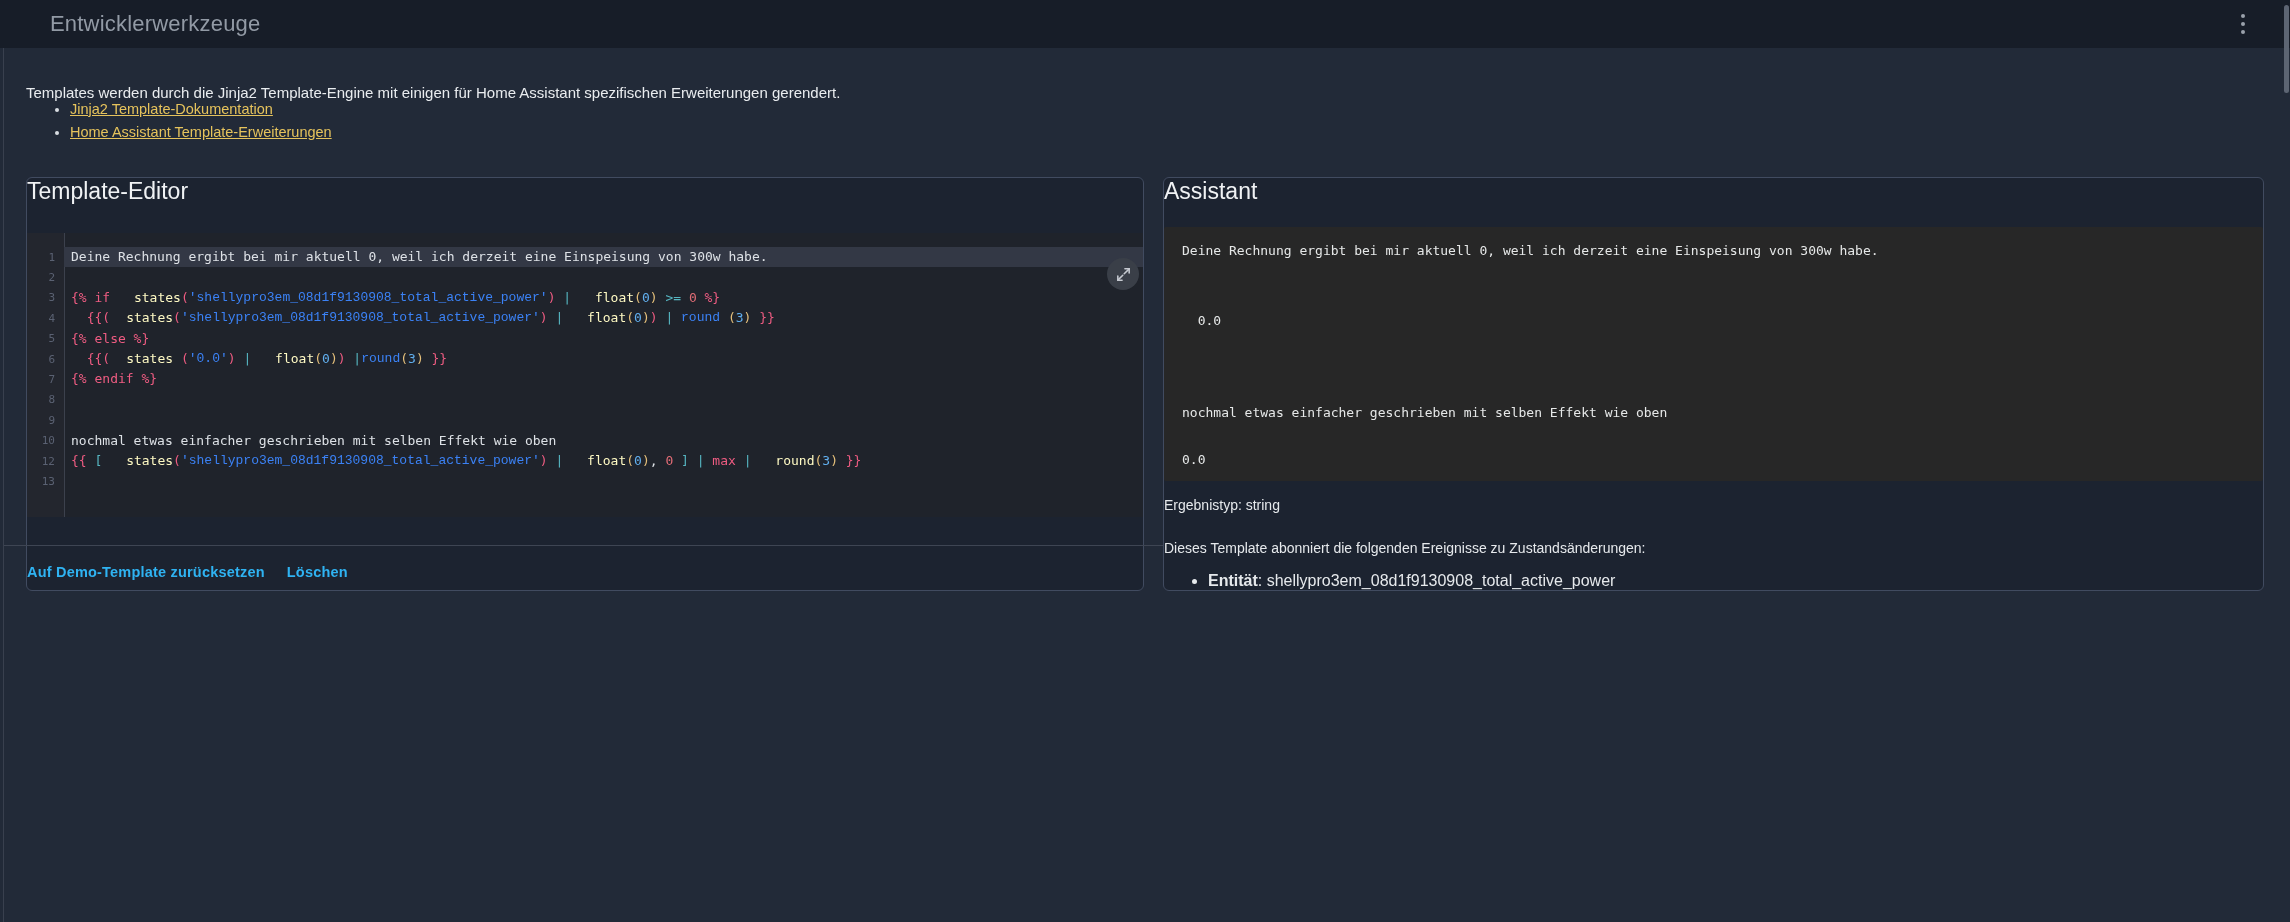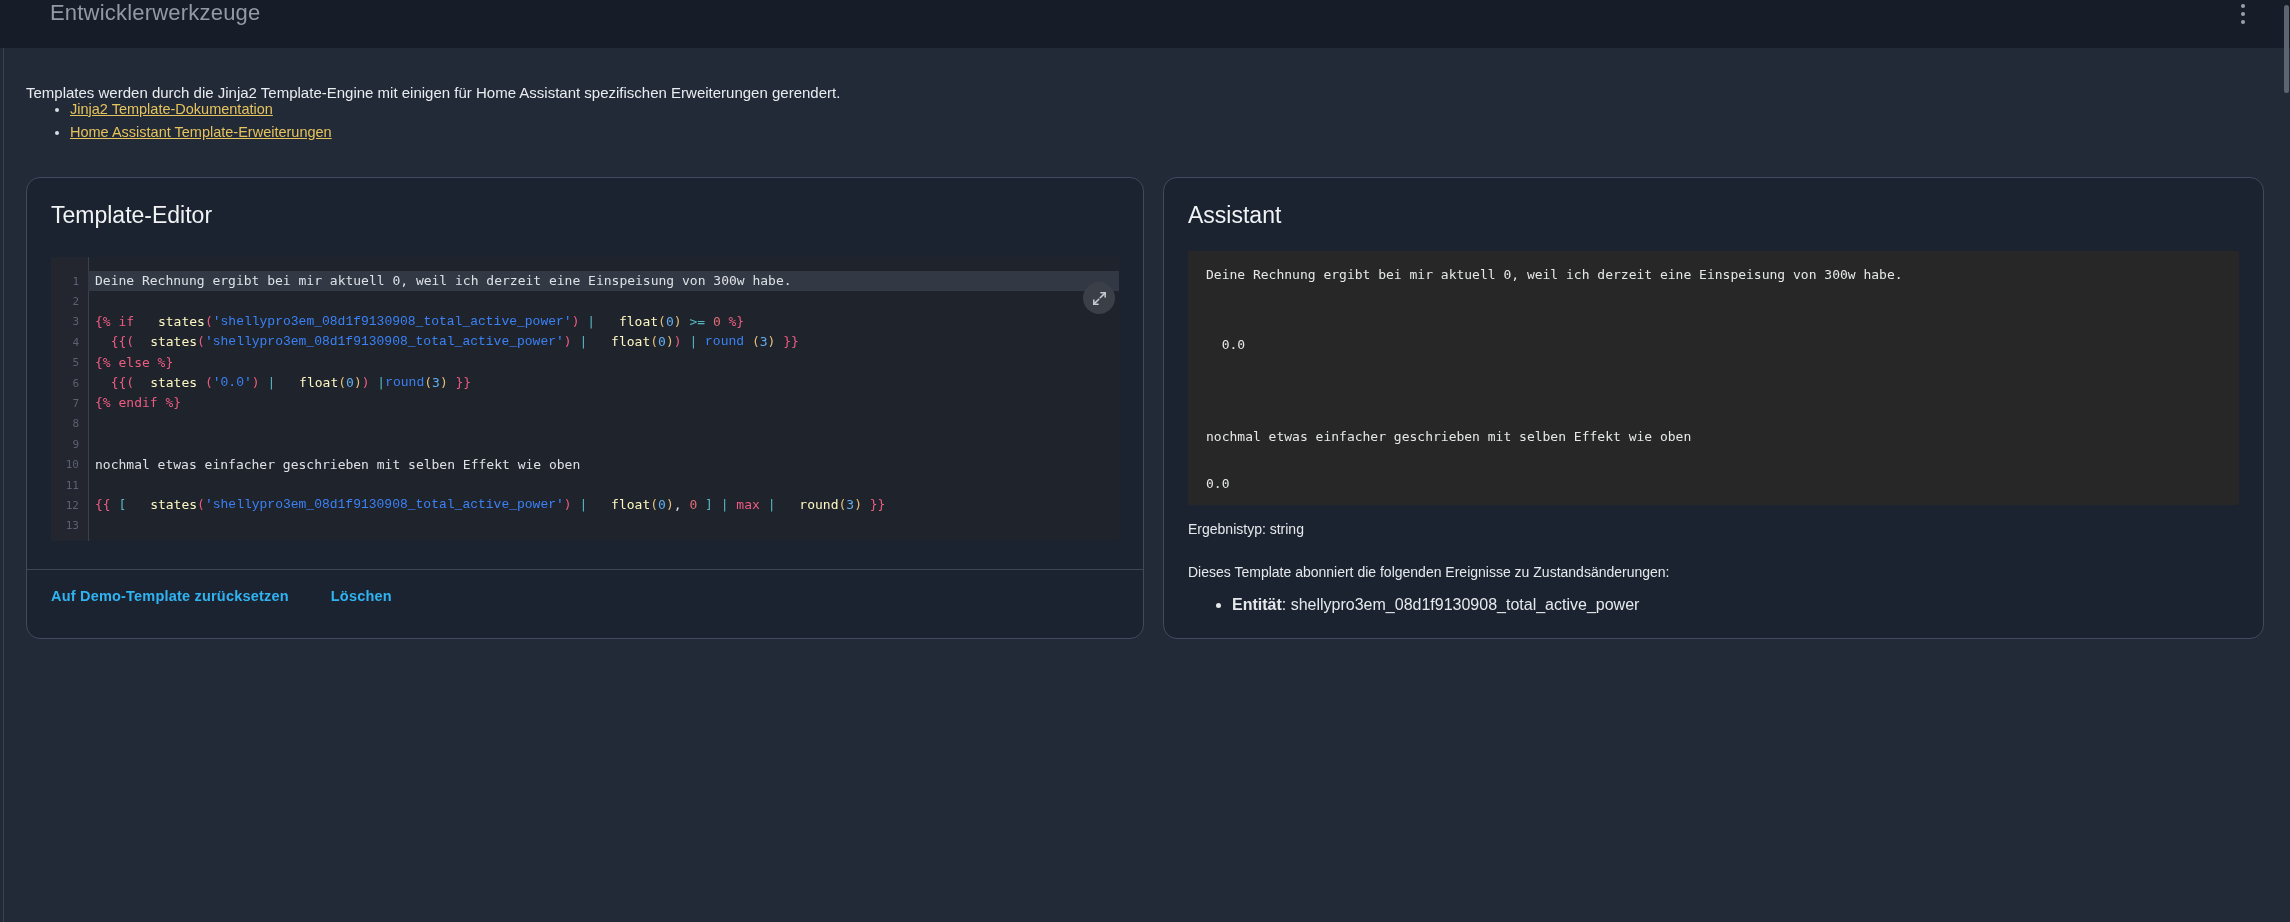--- a/index.html
+++ b/index.html
@@ -8,21 +8,21 @@
     position:relative;
     width:2290px; height:922px;
     background:#222a38;
     font-family:"Liberation Sans", sans-serif;
     color:#e6e9ec;
     overflow:hidden;
   }
   
   .appbar {
     height:48px; background:#171d28;
-    display:flex; 
+    display:flex; align-items:center;
     padding:0 21px 0 50px;
   }
   .appbar-title { font-size:22px; font-weight:400; color:#929aa5; letter-spacing:.2px; }
   .appbar-spacer { flex:1; }
   .kebab { width:28px; height:28px; display:flex; flex-direction:column; align-items:center; justify-content:center; gap:4px; cursor:pointer; margin-right:12px; }
   .kebab i { width:4px; height:4px; border-radius:50%; background:#9aa1ab; display:block; }
   
   .tabbar {
     height:55px; background:#171d28;
     display:flex; align-items:stretch;
@@ -39,22 +39,21 @@
   .scroll-thumb { position:absolute; right:1px; top:5px; width:5px; height:88px; border-radius:3px; background:#5d6573; }
   
   .main { padding:0 26px; }
   .intro { margin-top:36px; font-size:15px; color:#e9ecef; }
   .intro-links { padding-left:44px; }
   .intro-links li { margin-bottom:7px; color:#d9dde2; font-size:14.5px; }
   .intro-links a { color:#e6c35c; text-decoration:underline; cursor:pointer; }
   
   .cards { display:flex; gap:19px; margin-top:37px; align-items:stretch; }
   .card {
-    background:#1c2330; border:1px solid #414b60; border-radius:14px;
-    padding:24px; 
+    background:#1c2330; border:1px solid #414b60; border-radius:6px;
   }
   .card.editor-card { width:1118px; flex:0 0 auto; }
   .card.result-card { flex:1; }
   .card-title { font-size:23px; font-weight:400; color:#f0f2f4; line-height:27px; }
   
   .editor {
     position:relative; margin-top:28px;
     background:#1f232b; height:284px;
     font-family:"DejaVu Sans Mono", monospace; font-size:13px;
     padding-top:14px;
@@ -79,21 +78,21 @@
   .c-blue   { color:#61afef; }
   .c-yellow { color:#e5c07b; }
   .expand-btn {
     position:absolute; top:25px; right:4px; z-index:2;
     width:32px; height:32px; border-radius:50%;
     background:#3a3f48; border:none; cursor:pointer;
     display:flex; align-items:center; justify-content:center;
   }
   .expand-btn svg { stroke:#c6cad1; }
   .card-divider { height:1px; background:#3e4553; margin:28px -24px 0 -24px; }
-  .card-actions { padding-top:18px; display:flex; gap:42px; }
+  .card-actions { padding-top:18px; display:flex; gap:22px; }
   .text-button {
     background:none; border:none; cursor:pointer;
     color:#2fb3f2; font-family:"Liberation Sans", sans-serif;
     font-size:14.5px; font-weight:700; letter-spacing:.2px; padding:0;
   }
   
   .result-pre {
     margin-top:22px; background:#272727; color:#e6e8e8;
     font-family:"DejaVu Sans Mono", monospace; font-size:13px;
     line-height:23.2px; padding:12px 18px; border-radius:2px;
@@ -171,24 +170,20 @@
                 <span class="gutter-num">8</span>
                 <span class="code-line"></span>
               </div>
               <div class="code-row">
                 <span class="gutter-num">9</span>
                 <span class="code-line"></span>
               </div>
               <div class="code-row">
                 <span class="gutter-num">10</span>
                 <span class="code-line"><span class="c-base">nochmal etwas einfacher geschrieben mit selben Effekt wie oben</span></span>
-              </div>
-              <div class="code-row">
-                <span class="gutter-num">11</span>
-                <span class="code-line"></span>
               </div>
               <div class="code-row">
                 <span class="gutter-num">12</span>
                 <span class="code-line"><span class="c-pink">{{</span><span class="c-base"> </span><span class="c-cyan">[</span><span class="c-base"> </span><span class="c-purple">states</span><span class="c-pink">(</span><span class="c-green">'shellypro3em_08d1f9130908_total_active_power'</span><span class="c-pink">)</span><span class="c-cyan"> | </span><span class="c-purple">float</span><span class="c-yellow">(</span><span class="c-blue">0</span><span class="c-yellow">)</span><span class="c-base">,</span><span class="c-base"> </span><span class="c-red">0</span><span class="c-base"> </span><span class="c-cyan">]</span><span class="c-cyan"> | </span><span class="c-pink">max</span><span class="c-cyan"> | </span><span class="c-purple">round</span><span class="c-yellow">(</span><span class="c-blue">3</span><span class="c-yellow">)</span><span class="c-base"> </span><span class="c-pink">}}</span></span>
               </div>
               <div class="code-row">
                 <span class="gutter-num">13</span>
                 <span class="code-line"></span>
               </div>
             </div>

